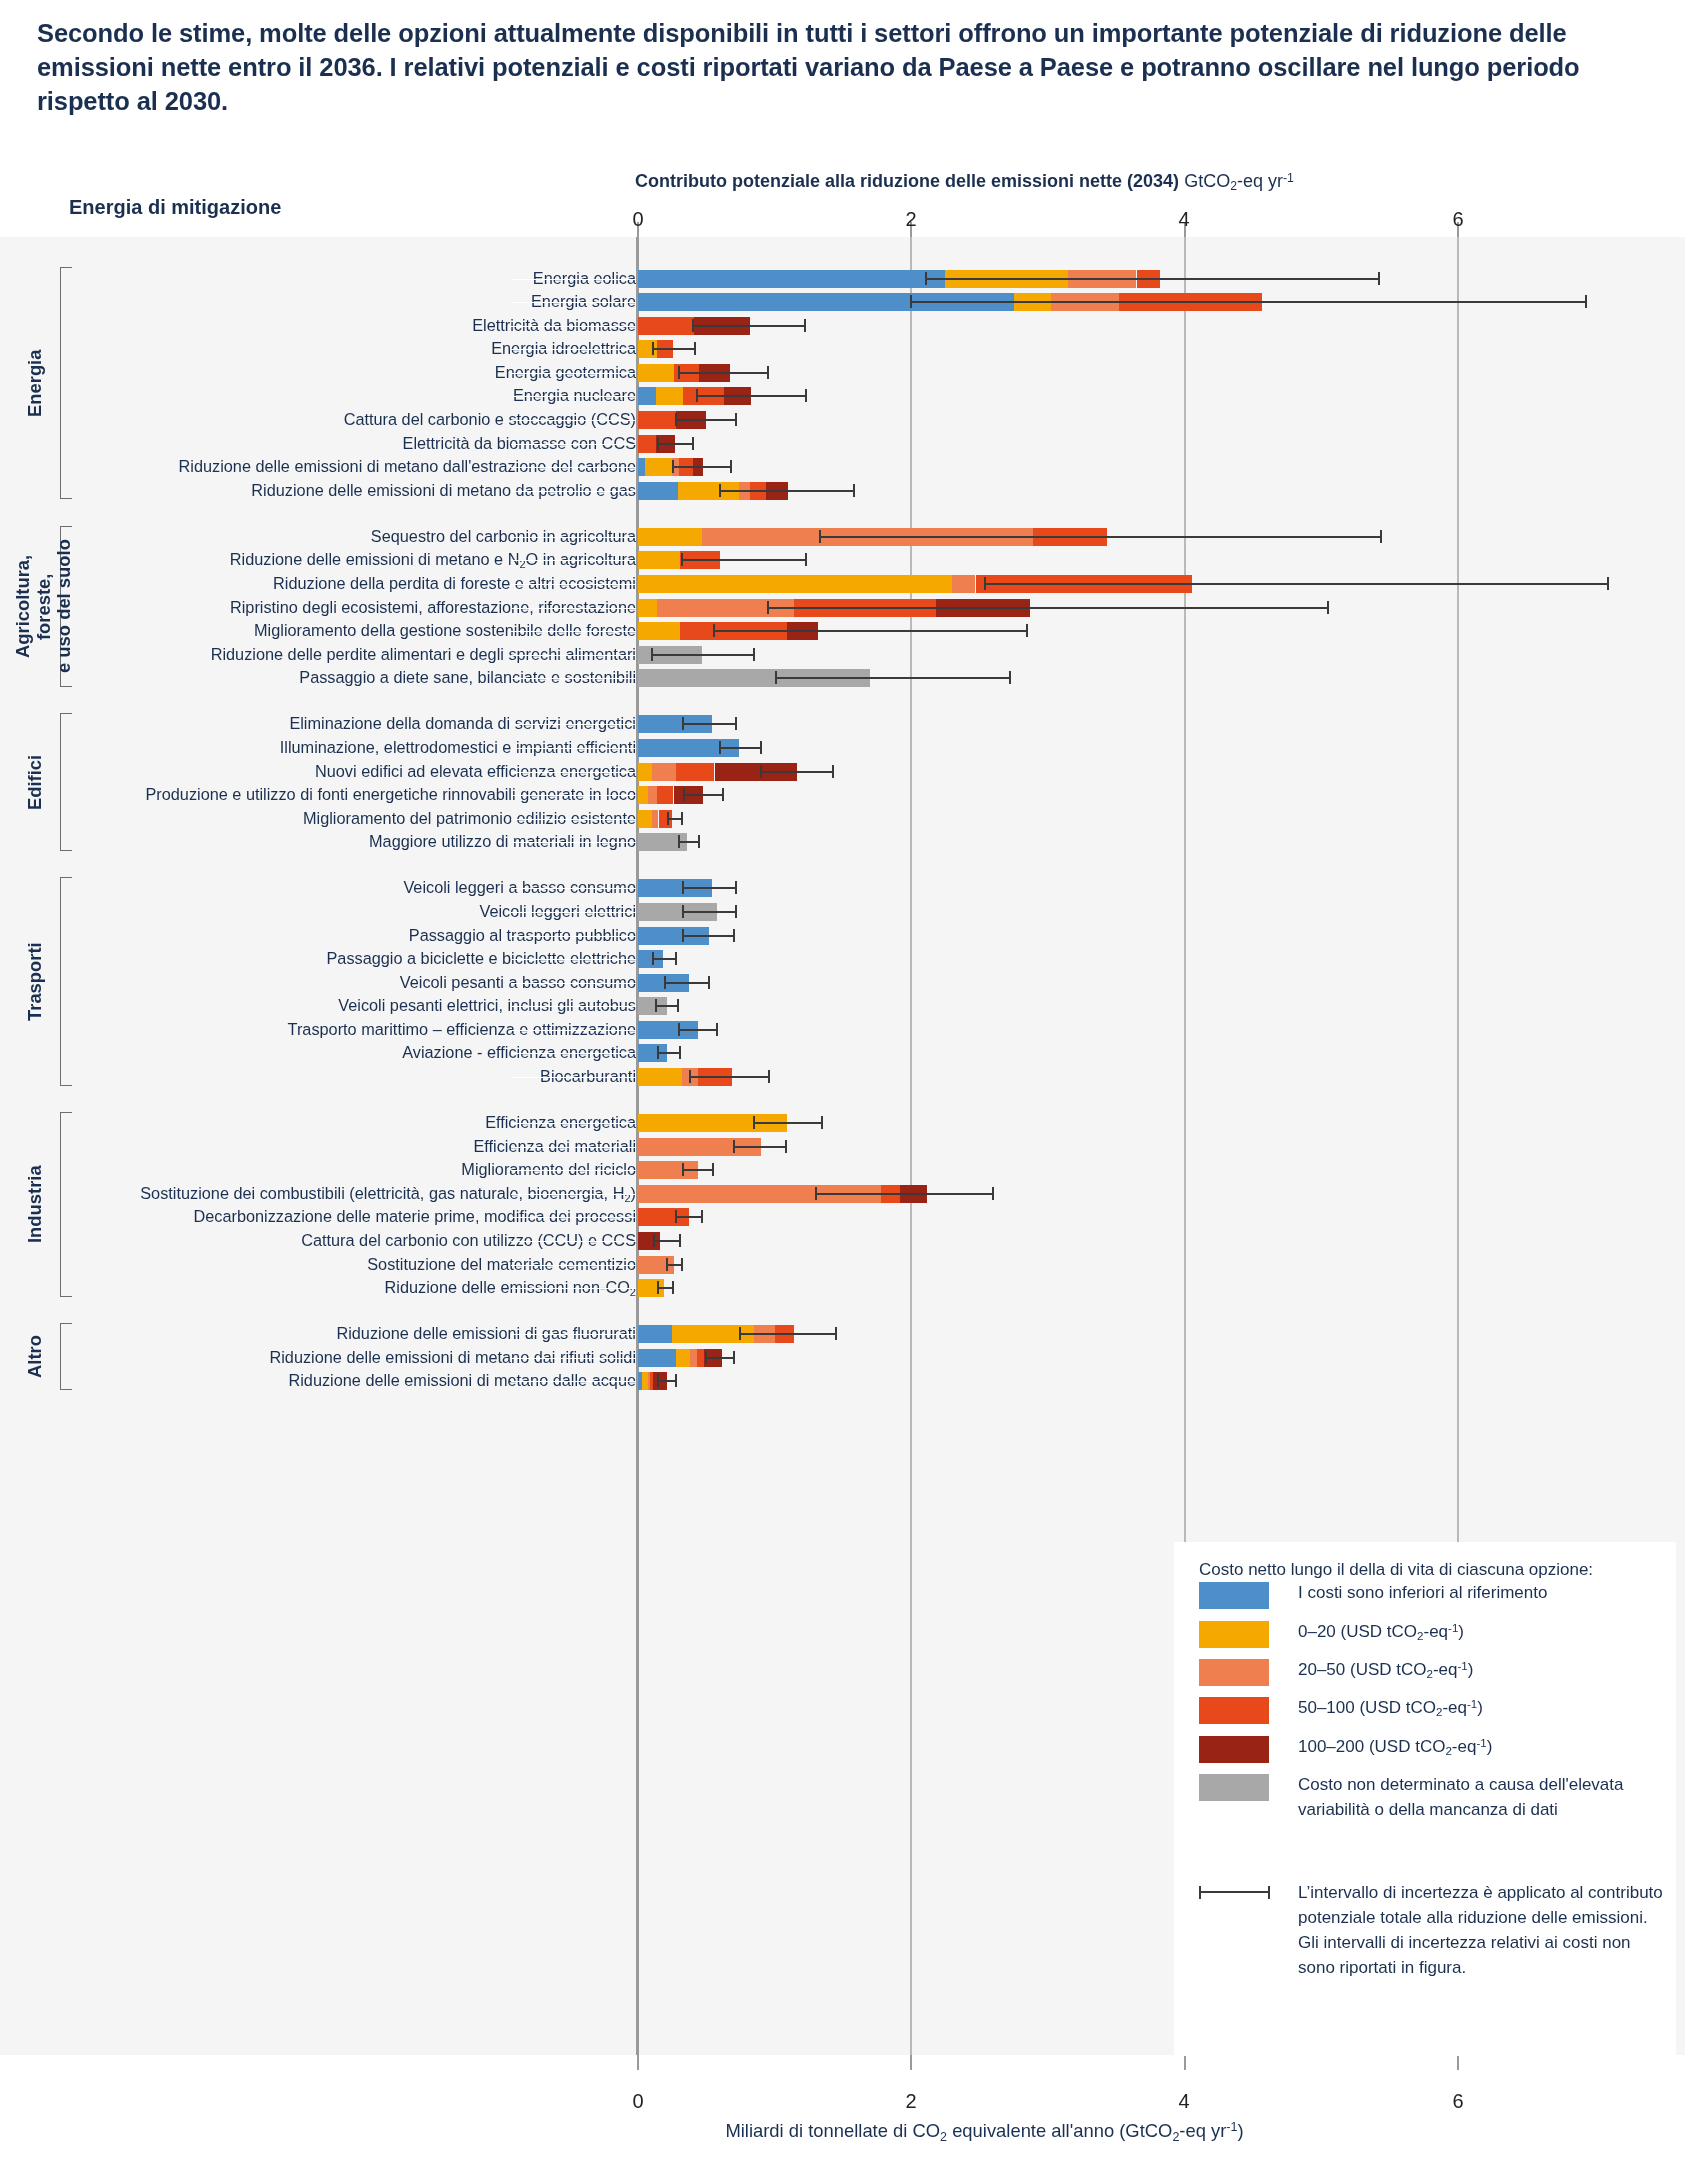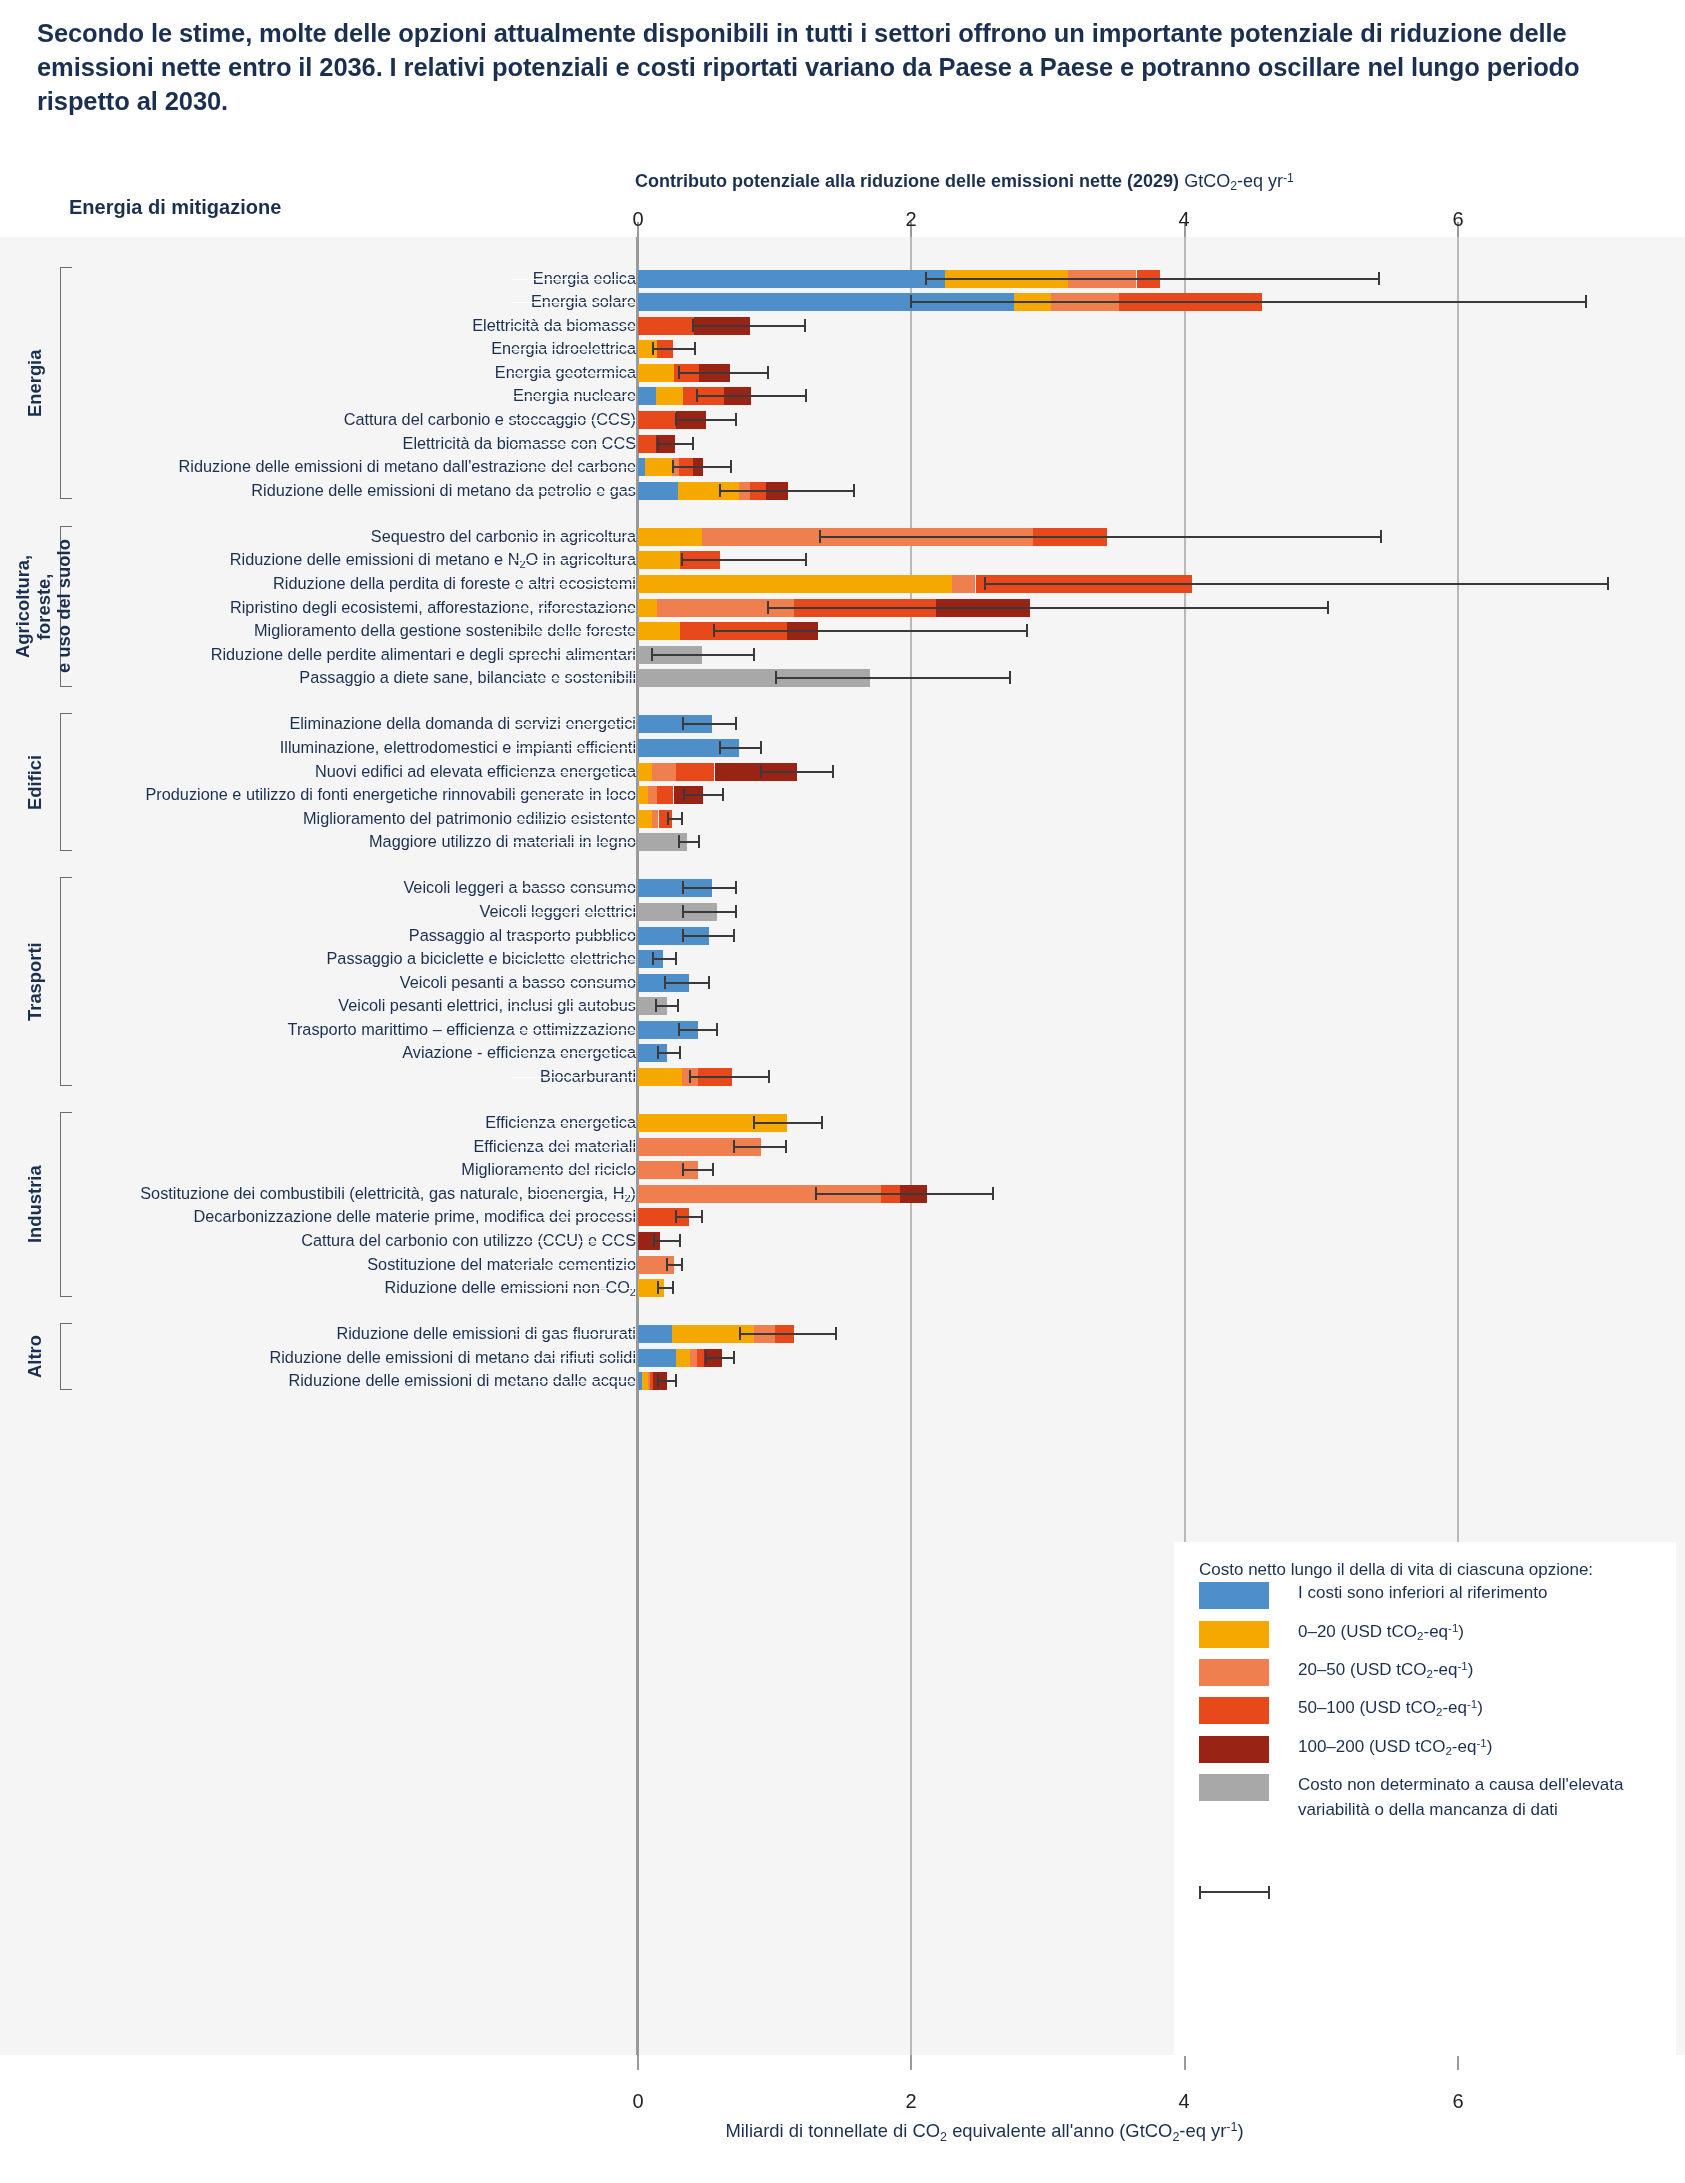--- a/index.html
+++ b/index.html
@@ -95,21 +95,21 @@
 
   sub { font-size:0.68em; vertical-align:-0.28em; }
   sup { font-size:0.68em; vertical-align:0.45em; }
 </style>
 </head>
 <body>
 
 <div id="title">Secondo le stime, molte delle opzioni attualmente disponibili in tutti i settori offrono un importante potenziale di riduzione delle emissioni nette entro il 2036. I relativi potenziali e costi riportati variano da Paese a Paese e potranno oscillare nel lungo periodo rispetto al 2030.</div>
 
 <div id="axis-title">
-  <span>Contributo potenziale alla riduzione delle emissioni nette (2029)</span>
+  <span>Contributo potenziale alla riduzione delle emissioni nette (2034)</span>
   <span class="unit">GtCO<sub>2</sub>-eq yr<sup>-1</sup></span>
 </div>
 
 <div id="col-header">Energia di mitigazione</div>
 
 <div id="plot"></div>
 
 <div id="axis-layer">
     <div class="gridline zero" style="left: 636px;"></div>
     <div class="tick-top" style="left: 637px;"></div>
@@ -659,18 +659,19 @@
         <div class="ltext">100–200 (USD tCO<sub>2</sub>-eq<sup>-1</sup>)</div>
       </div>
       <div class="lrow" style="top: 232px; width: 468px; height: 30px;">
         <div class="lswatch" style="background: rgb(168, 168, 168);"></div>
         <div class="ltext">Costo non determinato a causa dell'elevata variabilità o della mancanza di dati</div>
       </div>
     </div>
   <div id="uncert-line"></div>
   <div id="uncert-capL"></div>
   <div id="uncert-capR"></div>
+  <div id="uncert-text">L’intervallo di incertezza è applicato al contributo potenziale totale alla riduzione delle emissioni. Gli intervalli di incertezza relativi ai costi non sono riportati in figura.</div>
 </div>
 
 <div id="bottom-axis-label">
   <span class="shift">Miliardi di tonnellate di CO<sub>2</sub> equivalente all'anno (GtCO<sub>2</sub>-eq yr<sup>-1</sup>)</span>
 </div>
 
 
 </body></html>

